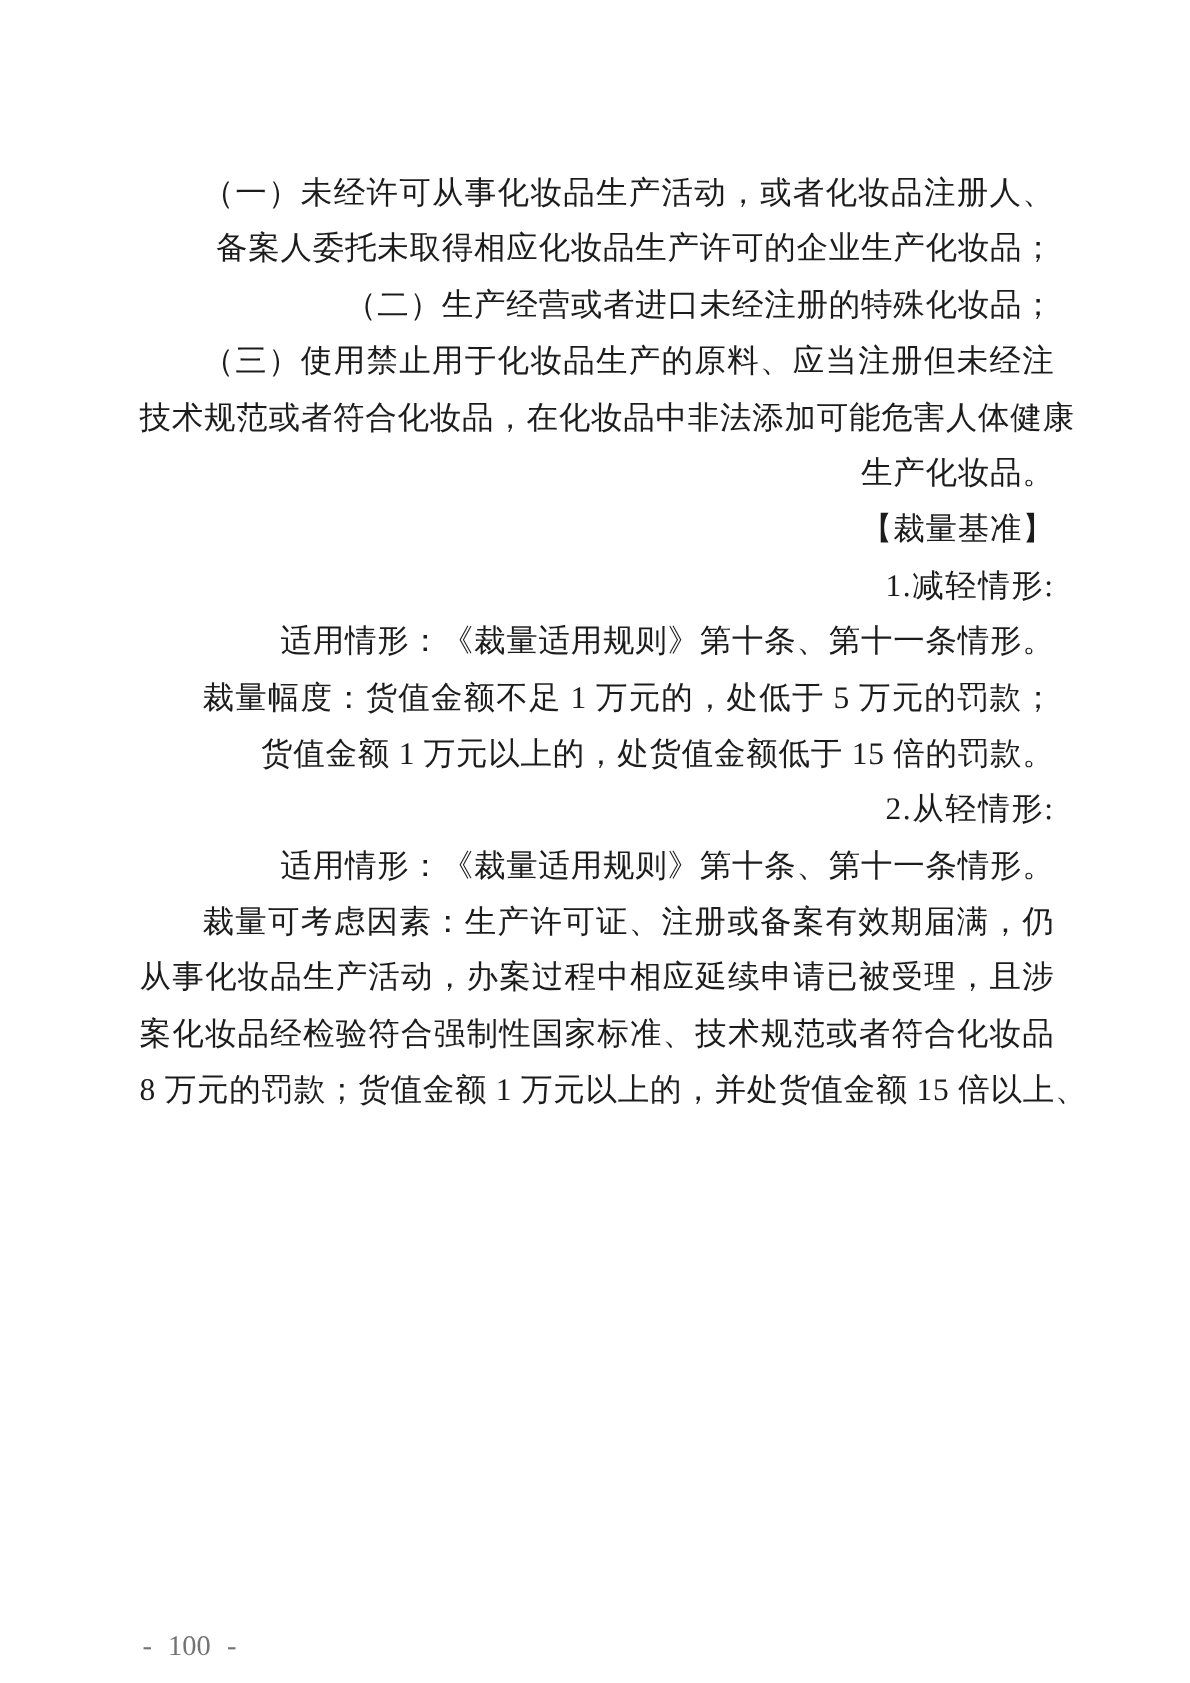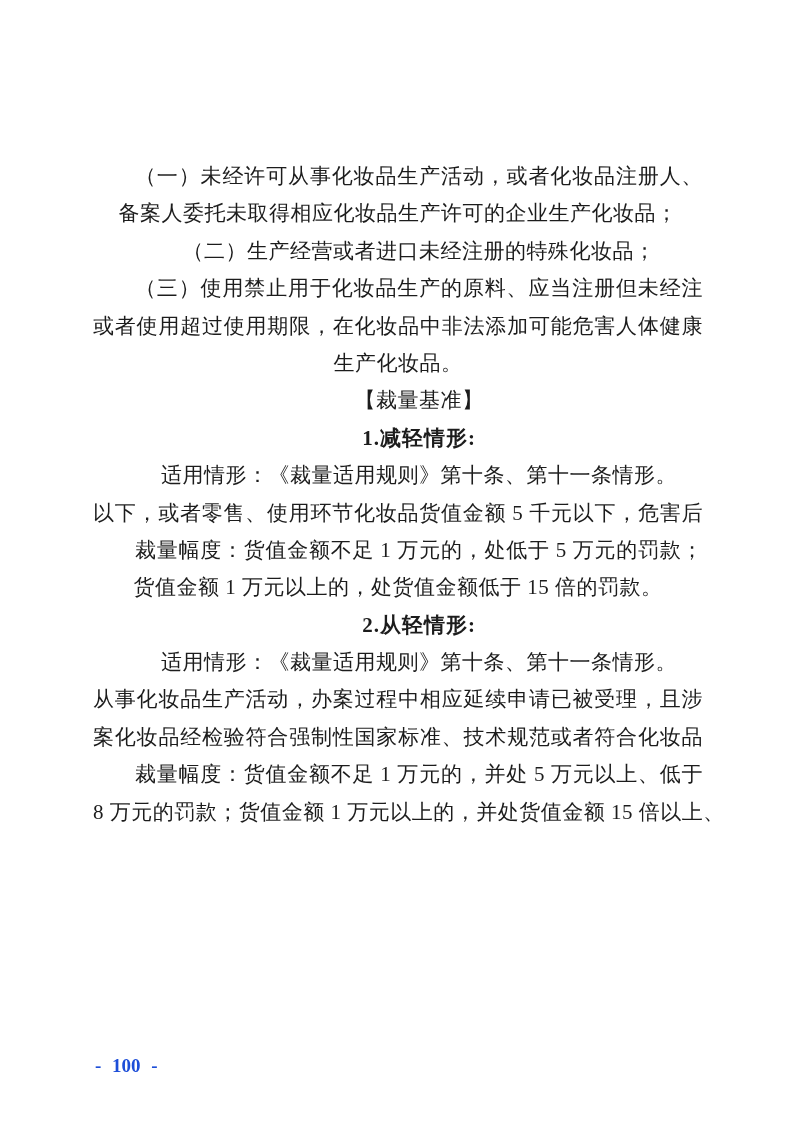--- a/index.html
+++ b/index.html
@@ -14,70 +14,67 @@
     background: #ffffff;
     overflow: hidden;
     font-family: "Liberation Serif", "DejaVu Serif", serif;
     color: #1c1c1c;
   }
   .content {
     position: absolute;
     left: 93px;
     top: 110px;
     width: 610px;
-    margin-top: 48px;
   }
   .line {
     height: 37.4px;
     line-height: 37.4px;
     font-size: 21px;
     white-space: nowrap;
-    text-align: center;
+    text-align: right;
     letter-spacing: 0.5px;
   }
   .line.full {
     text-align: justify;
     text-align-last: justify;
   }
   .line.indent {
     padding-left: 42px;
   }
   .line.bold {
-    font-weight: 700;
+    font-weight: 400;
     letter-spacing: 1px;
   }
   .footer {
     position: absolute;
     left: 95px;
-    top: 1054px;
+    top: 1086px;
     font-size: 19px;
     line-height: 24px;
     word-spacing: 6px;
-    color: #1d4ed8;
-    font-weight: bold;
+    color: #737373;
   }
 </style>
 </head>
 <body>
 
 <div class="page">
   <div class="content">
       <div class="line full indent">（一）未经许可从事化妆品生产活动，或者化妆品注册人、</div>
       <div class="line">备案人委托未取得相应化妆品生产许可的企业生产化妆品；</div>
       <div class="line indent">（二）生产经营或者进口未经注册的特殊化妆品；</div>
       <div class="line full indent">（三）使用禁止用于化妆品生产的原料、应当注册但未经注</div>
-      <div class="line full">或者使用超过使用期限，在化妆品中非法添加可能危害人体健康</div>
+      <div class="line full">技术规范或者符合化妆品，在化妆品中非法添加可能危害人体健康</div>
       <div class="line">生产化妆品。</div>
       <div class="line indent">【裁量基准】</div>
       <div class="line indent bold">1.减轻情形:</div>
       <div class="line indent">适用情形：《裁量适用规则》第十条、第十一条情形。</div>
-      <div class="line full">以下，或者零售、使用环节化妆品货值金额 5 千元以下，危害后</div>
       <div class="line full indent">裁量幅度：货值金额不足 1 万元的，处低于 5 万元的罚款；</div>
       <div class="line">货值金额 1 万元以上的，处货值金额低于 15 倍的罚款。</div>
       <div class="line indent bold">2.从轻情形:</div>
       <div class="line indent">适用情形：《裁量适用规则》第十条、第十一条情形。</div>
+      <div class="line full indent">裁量可考虑因素：生产许可证、注册或备案有效期届满，仍</div>
       <div class="line full">从事化妆品生产活动，办案过程中相应延续申请已被受理，且涉</div>
       <div class="line full">案化妆品经检验符合强制性国家标准、技术规范或者符合化妆品</div>
-      <div class="line full indent">裁量幅度：货值金额不足 1 万元的，并处 5 万元以上、低于</div>
       <div class="line full">8 万元的罚款；货值金额 1 万元以上的，并处货值金额 15 倍以上、</div>
     </div>
   <div class="footer">- 100 -</div>
 </div>
 
 </body></html>

